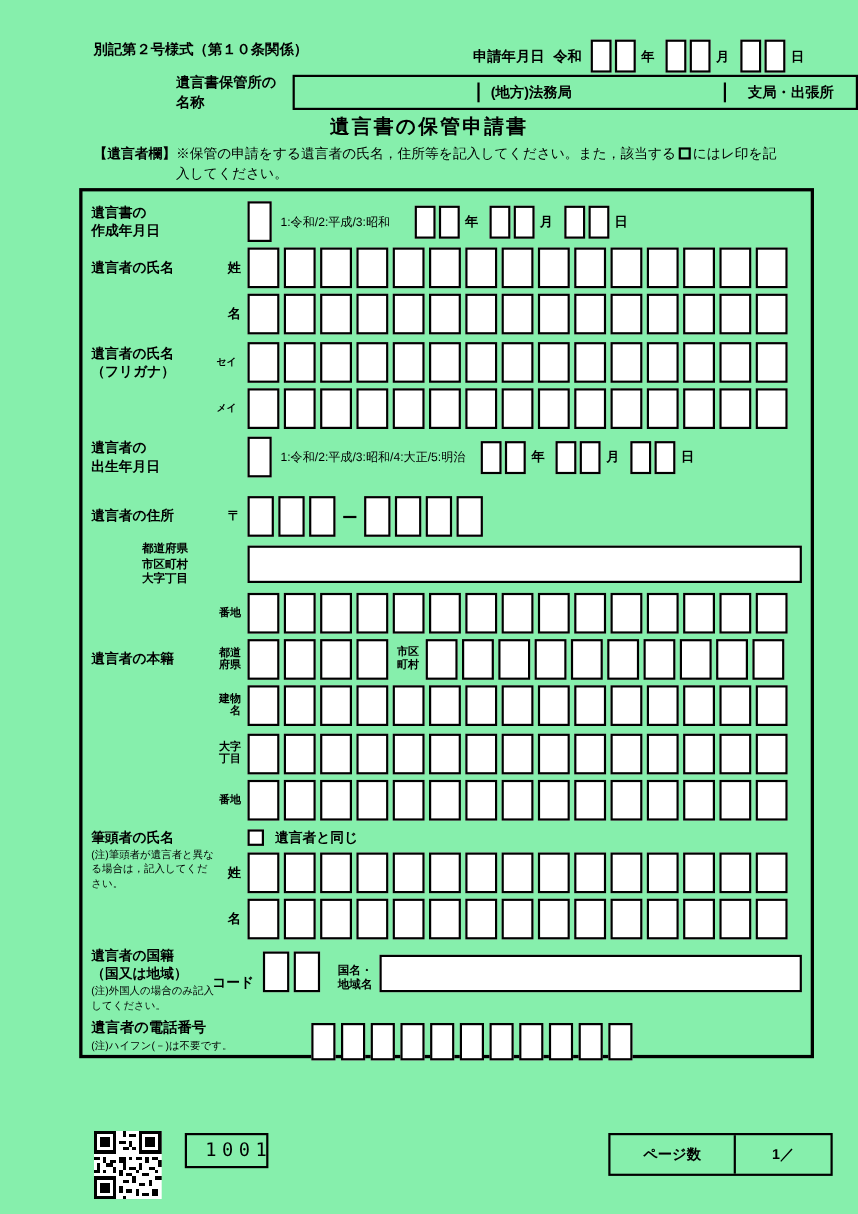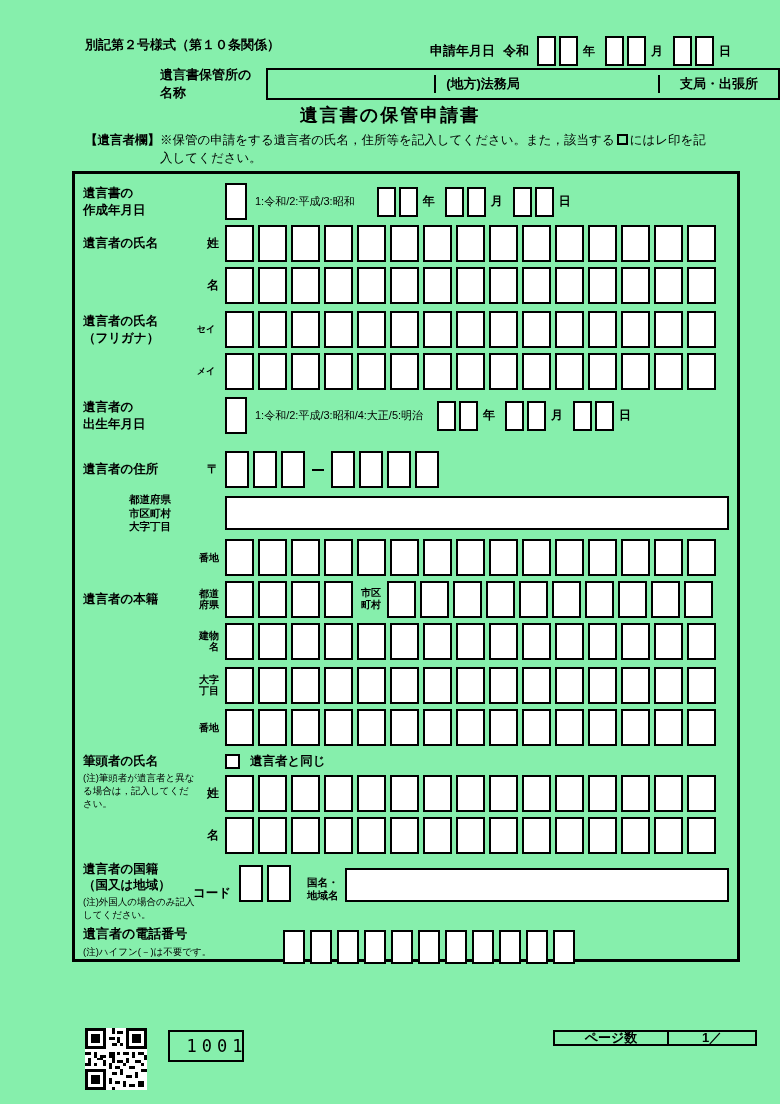--- a/index.html
+++ b/index.html
@@ -71,21 +71,21 @@
   .code-lbl { font-size:12.5px; font-weight:bold; margin-right:8px; }
   .country-lbl { font-size:10.5px; font-weight:bold; line-height:1.25; margin:0 6px 0 16px; }
   .country-box { flex:1; margin-right:4px; }
   .phone-boxes { margin:4px 0 0 40px; }
 
   
   .qr { position:absolute; left:85px; top:1028px; width:62px; height:62px; }
   .doc-code { position:absolute; left:168px; top:1030px; width:76px; height:32px;
     border:2px solid #000; display:flex; align-items:center; justify-content:center;
     font-family:"DejaVu Sans Mono", monospace; font-size:17px; letter-spacing:5px; padding-left:22px; }
-  .page-table { position:absolute; left:553px; top:1030px; display:flex; border:2px solid #000; height:16px; }
+  .page-table { position:absolute; left:553px; top:1030px; display:flex; border:2px solid #000; height:39px; }
   .pt-cell { display:flex; align-items:center; justify-content:center; font-size:13px; font-weight:bold; }
   .pt-lbl { width:114px; border-right:2px solid #000; }
   .pt-val { width:86px; }
 </style>
 </head>
 <body>
 
 <div class="page">
 
   <div class="form-code">別記第２号様式（第１０条関係）</div>

